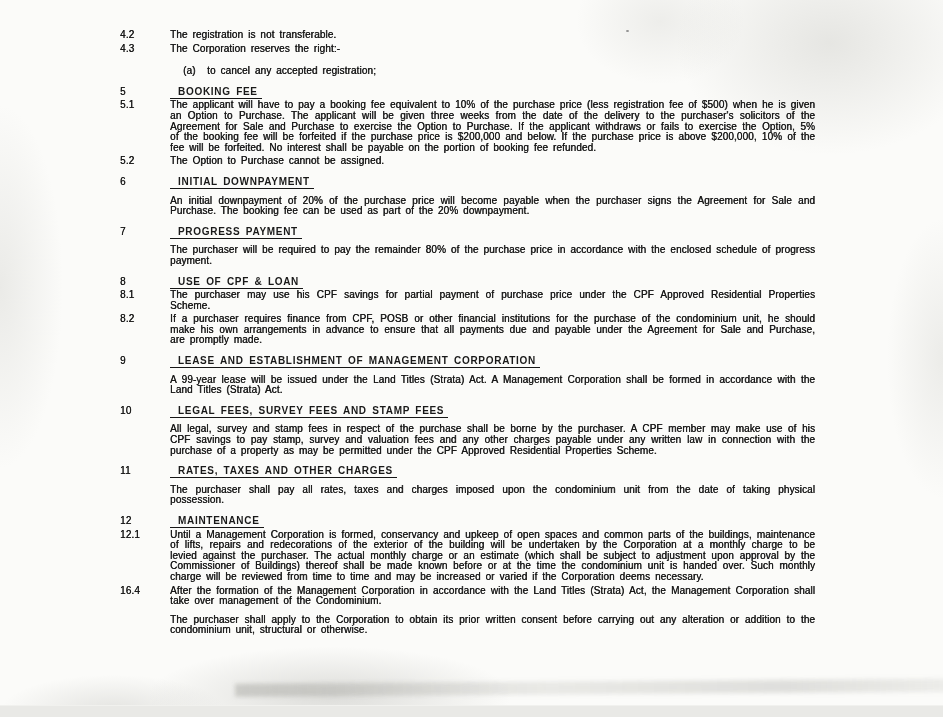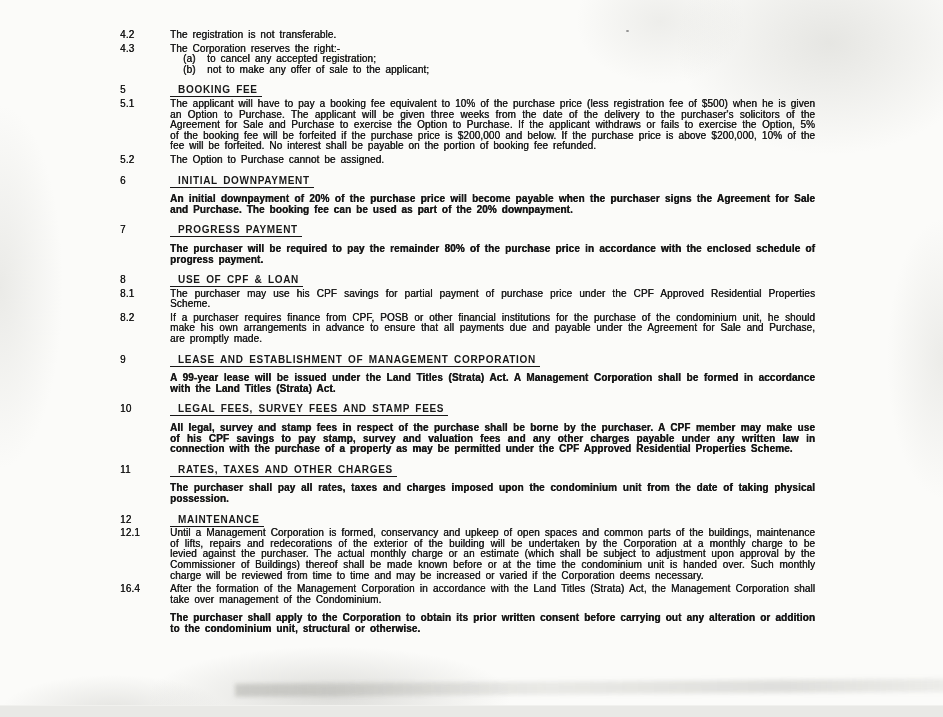--- a/index.html
+++ b/index.html
@@ -22,22 +22,22 @@
   .content{
     position:absolute;left:120px;top:27px;width:700px;
     color:#191919;
     font-size:10px;line-height:10.6px;
     letter-spacing:0.1px;word-spacing:2px;
     text-shadow:0.35px 0 0 currentColor; 
   }
   .row{display:flex;}
   .row.item{margin-top:3px;}
   .row.heading{margin-top:10px;margin-bottom:2px;}
-  .row.sub{margin-top:0;}
-  .row.bodypara{margin-top:8px;font-weight:bold;}
+  .row.sub{margin-top:12px;}
+  .row.bodypara{margin-top:8px;}
   .num{width:50px;flex:none;}
   .body{width:645px;text-align:justify;}
   .hd{
     font-weight:bold;letter-spacing:0.7px;
     border-bottom:1.4px solid #161616;
     padding-right:4px;padding-bottom:1px;
     text-shadow:none;
     padding-left:8px;
   }
   .sub .body{padding-left:13px;width:632px;text-align:left;}
@@ -68,24 +68,20 @@
         <div class="num">4.2</div>
         <div class="body">The registration is not transferable.</div>
       </div>
       <div class="row item">
         <div class="num">4.3</div>
         <div class="body">The Corporation reserves the right:-</div>
       </div>
       <div class="row sub">
         <div class="num"></div>
         <div class="body"><span class="sub-label">(a)</span><span>to cancel any accepted registration;</span></div>
-      </div>
-      <div class="row sub">
-        <div class="num"></div>
-        <div class="body"><span class="sub-label">(b)</span><span>not to make any offer of sale to the applicant;</span></div>
       </div>
       <div class="row heading">
         <div class="num">5</div>
         <div class="body"><span class="hd">BOOKING FEE</span></div>
       </div>
       <div class="row item">
         <div class="num">5.1</div>
         <div class="body">The applicant will have to pay a booking fee equivalent to 10% of the purchase price (less registration fee of $500) when he is given an Option to Purchase.  The applicant will be given three weeks from the date of the delivery to the purchaser's solicitors of the Agreement for Sale and Purchase to exercise the Option to Purchase.  If the applicant withdraws or fails to exercise the Option, 5% of the booking fee will be forfeited if the purchase price is $200,000 and below.  If the purchase price is above $200,000, 10% of the fee will be forfeited.  No interest shall be payable on the portion of booking fee refunded.</div>
       </div>
       <div class="row item">

